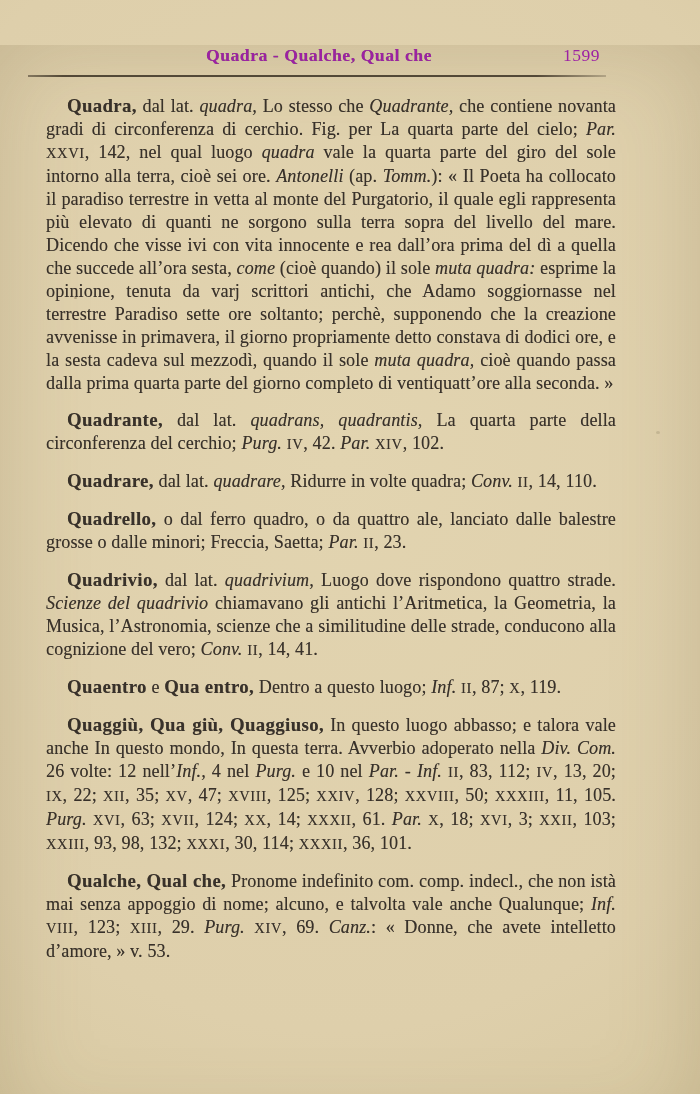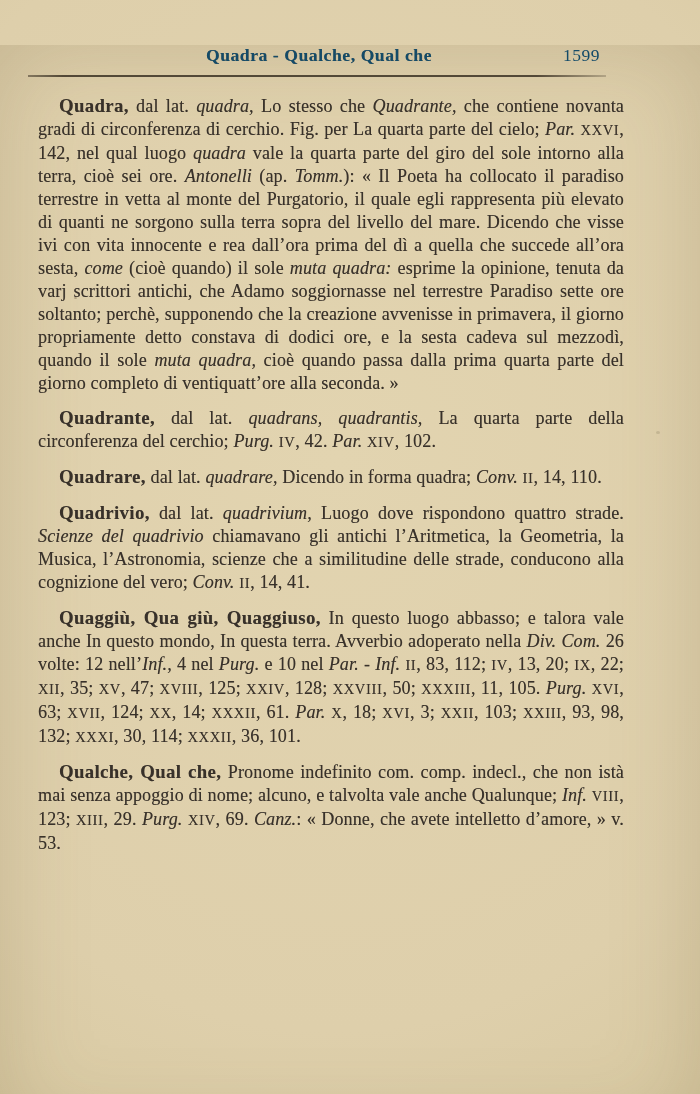--- a/index.html
+++ b/index.html
@@ -22,21 +22,21 @@
     position: absolute; inset: 0;
     box-shadow: inset 0 0 90px rgba(110, 92, 55, 0.22);
     pointer-events: none;
   }
   .running-header {
     position: relative;
     margin: 45px 0 0 30px;
     width: 578px;
     height: 22px;
     font-size: 17.5px;
-    color: #0c4a6e;
+    color: #a21caf;
   }
   .head-title {
     position: absolute; left: 0; right: 0;
     text-align: center;
     font-weight: bold;
     letter-spacing: 0.6px;
     text-shadow: 0.2px 0.2px 0.4px rgba(56,49,42,0.55);
   }
   .page-number {
     position: absolute; right: 8px; top: 0;
@@ -50,21 +50,21 @@
       rgba(62,53,40,0.88) 88%, rgba(62,53,40,0.25));
   }
   .text-block {
     margin: 17px 0 0 33px;
     width: 596px;
     font-size: 18px;
     line-height: 23px;
     letter-spacing: 0.15px;
     text-shadow: 0.2px 0.2px 0.35px rgba(56,49,42,0.45);
   }
-  .entry { margin: 5px; text-indent: 21px; text-align: justify; }
+  .entry { margin: 13px; text-indent: 21px; text-align: justify; }
   .entry + .entry { margin-top: 11px; }
   .hw { font-weight: bold; font-size: 1.04em; letter-spacing: 0.4px; }
   .it { font-style: italic; }
   .sc { font-size: 0.8em; letter-spacing: 0.7px; }
   .speck {
     position: absolute; border-radius: 50%;
     background: rgba(92, 78, 52, 0.35);
     pointer-events: none;
   }
   .s1 { left: 74px; top: 252px; width: 3px; height: 2px; }
@@ -75,20 +75,22 @@
 
 <div class="page">
   <header class="running-header">
     <span class="head-title">Quadra - Qualche, Qual che</span>
     <span class="page-number">1599</span>
   </header>
   <div class="rule"></div>
   <main class="text-block" id="entries">
       <p class="entry"><span class="hw">Quadra,</span><span class="pl"> dal lat. </span><span class="it">quadra,</span><span class="pl"> Lo stesso che </span><span class="it">Quadrante,</span><span class="pl"> che contiene novanta gradi di circonferenza di cerchio. Fig. per La quarta parte del cielo; </span><span class="it">Par.</span><span class="pl"> </span><span class="sc">XXVI</span><span class="pl">, 142, nel qual luogo </span><span class="it">quadra</span><span class="pl"> vale la quarta parte del giro del sole intorno alla terra, cioè sei ore. </span><span class="it">Antonelli</span><span class="pl"> (ap. </span><span class="it">Tomm.</span><span class="pl">): « Il Poeta ha collocato il paradiso terrestre in vetta al monte del Purgatorio, il quale egli rappresenta più elevato di quanti ne sorgono sulla terra sopra del livello del mare. Dicendo che visse ivi con vita innocente e rea dall’ora prima del dì a quella che succede all’ora sesta, </span><span class="it">come</span><span class="pl"> (cioè quando) il sole </span><span class="it">muta quadra:</span><span class="pl"> esprime la opinione, tenuta da varj scrittori antichi, che Adamo soggiornasse nel terrestre Paradiso sette ore soltanto; perchè, supponendo che la creazione avvenisse in primavera, il giorno propriamente detto constava di dodici ore, e la sesta cadeva sul mezzodì, quando il sole </span><span class="it">muta quadra,</span><span class="pl"> cioè quando passa dalla prima quarta parte del giorno completo di ventiquatt’ore alla seconda. »</span></p>
       <p class="entry"><span class="hw">Quadrante,</span><span class="pl"> dal lat. </span><span class="it">quadrans, quadrantis,</span><span class="pl"> La quarta parte della circonferenza del cerchio; </span><span class="it">Purg.</span><span class="pl"> </span><span class="sc">IV</span><span class="pl">, 42. </span><span class="it">Par.</span><span class="pl"> </span><span class="sc">XIV</span><span class="pl">, 102.</span></p>
-      <p class="entry"><span class="hw">Quadrare,</span><span class="pl"> dal lat. </span><span class="it">quadrare,</span><span class="pl"> Dicendo in forma quadra; </span><span class="it">Conv.</span><span class="pl"> </span><span class="sc">II</span><span class="pl">, 14, 110.</span></p>
+      <p class="entry"><span class="hw">Quadrare,</span><span class="pl"> dal lat. </span><span class="it">quadrare,</span><span class="pl"> Ridurre in volte quadra; </span><span class="it">Conv.</span><span class="pl"> </span><span class="sc">II</span><span class="pl">, 14, 110.</span></p>
+      <p class="entry"><span class="hw">Quadrello,</span><span class="pl"> o dal ferro quadro, o da quattro ale, lanciato dalle balestre grosse o dalle minori; Freccia, Saetta; </span><span class="it">Par.</span><span class="pl"> </span><span class="sc">II</span><span class="pl">, 23.</span></p>
       <p class="entry"><span class="hw">Quadrivio,</span><span class="pl"> dal lat. </span><span class="it">quadrivium,</span><span class="pl"> Luogo dove rispondono quattro strade. </span><span class="it">Scienze del quadrivio</span><span class="pl"> chiamavano gli antichi l’Aritmetica, la Geometria, la Musica, l’Astronomia, scienze che a similitudine delle strade, conducono alla cognizione del vero; </span><span class="it">Conv.</span><span class="pl"> </span><span class="sc">II</span><span class="pl">, 14, 41.</span></p>
+      <p class="entry"><span class="hw">Quaentro</span><span class="pl"> e </span><span class="hw">Qua entro,</span><span class="pl"> Dentro a questo luogo; </span><span class="it">Inf.</span><span class="pl"> </span><span class="sc">II</span><span class="pl">, 87; </span><span class="sc">X</span><span class="pl">, 119.</span></p>
       <p class="entry"><span class="hw">Quaggiù, Qua giù, Quaggiuso,</span><span class="pl"> In questo luogo abbasso; e talora vale anche In questo mondo, In questa terra. Avverbio adoperato nella </span><span class="it">Div. Com.</span><span class="pl"> 26 volte: 12 nell’</span><span class="it">Inf.,</span><span class="pl"> 4 nel </span><span class="it">Purg.</span><span class="pl"> e 10 nel </span><span class="it">Par.</span><span class="pl"> - </span><span class="it">Inf.</span><span class="pl"> </span><span class="sc">II</span><span class="pl">, 83, 112; </span><span class="sc">IV</span><span class="pl">, 13, 20; </span><span class="sc">IX</span><span class="pl">, 22; </span><span class="sc">XII</span><span class="pl">, 35; </span><span class="sc">XV</span><span class="pl">, 47; </span><span class="sc">XVIII</span><span class="pl">, 125; </span><span class="sc">XXIV</span><span class="pl">, 128; </span><span class="sc">XXVIII</span><span class="pl">, 50; </span><span class="sc">XXXIII</span><span class="pl">, 11, 105. </span><span class="it">Purg.</span><span class="pl"> </span><span class="sc">XVI</span><span class="pl">, 63; </span><span class="sc">XVII</span><span class="pl">, 124; </span><span class="sc">XX</span><span class="pl">, 14; </span><span class="sc">XXXII</span><span class="pl">, 61. </span><span class="it">Par.</span><span class="pl"> </span><span class="sc">X</span><span class="pl">, 18; </span><span class="sc">XVI</span><span class="pl">, 3; </span><span class="sc">XXII</span><span class="pl">, 103; </span><span class="sc">XXIII</span><span class="pl">, 93, 98, 132; </span><span class="sc">XXXI</span><span class="pl">, 30, 114; </span><span class="sc">XXXII</span><span class="pl">, 36, 101.</span></p>
       <p class="entry"><span class="hw">Qualche, Qual che,</span><span class="pl"> Pronome indefinito com. comp. indecl., che non istà mai senza appoggio di nome; alcuno, e talvolta vale anche Qualunque; </span><span class="it">Inf.</span><span class="pl"> </span><span class="sc">VIII</span><span class="pl">, 123; </span><span class="sc">XIII</span><span class="pl">, 29. </span><span class="it">Purg.</span><span class="pl"> </span><span class="sc">XIV</span><span class="pl">, 69. </span><span class="it">Canz.</span><span class="pl">: « Donne, che avete intelletto d’amore, » v. 53.</span></p>
     </main>
   <div class="speck s1"></div>
   <div class="speck s2"></div>
 </div>
 
 </body></html>

